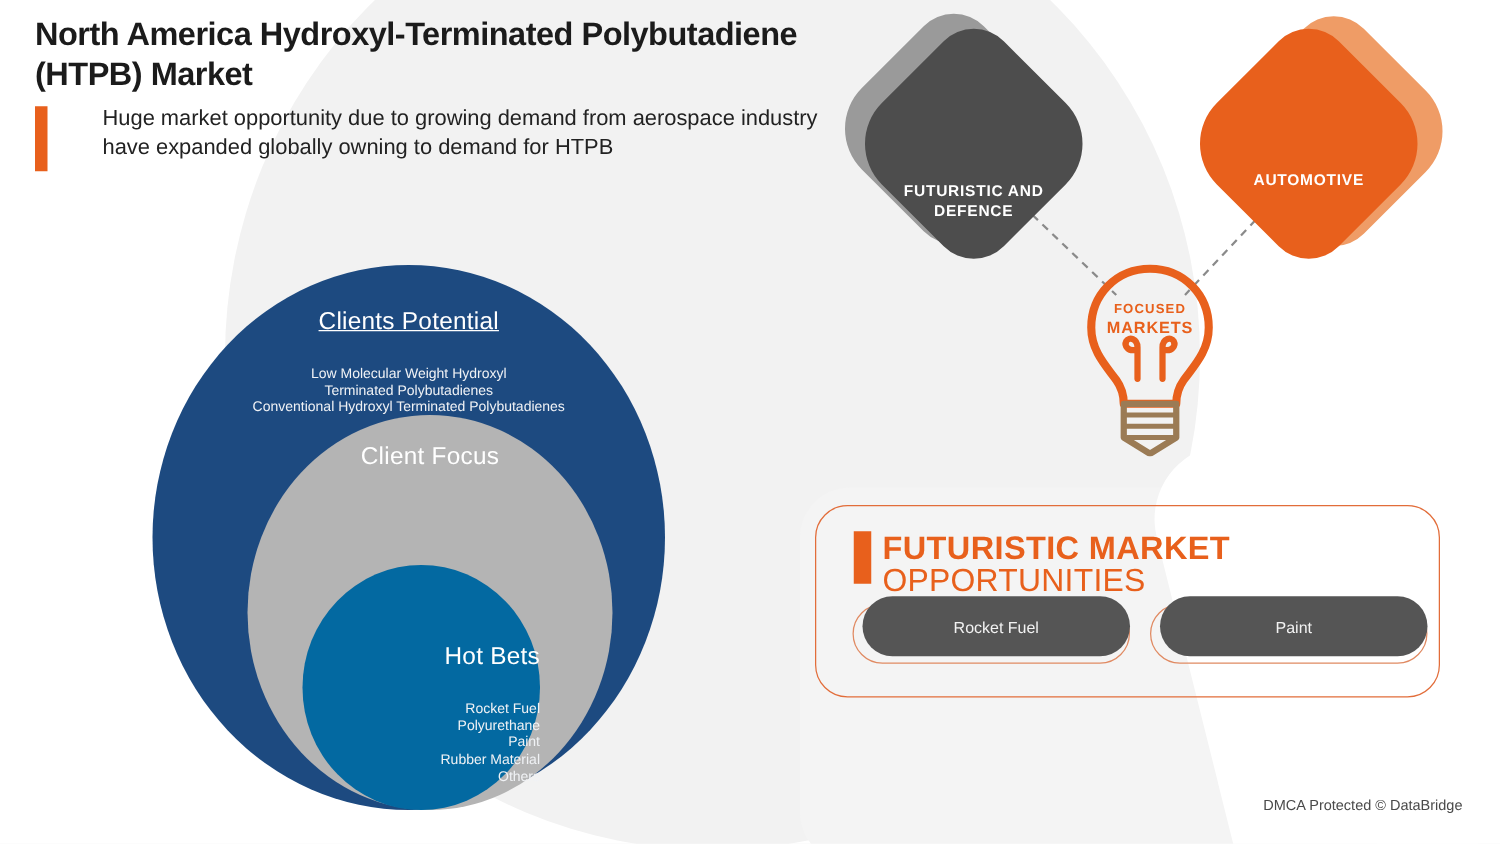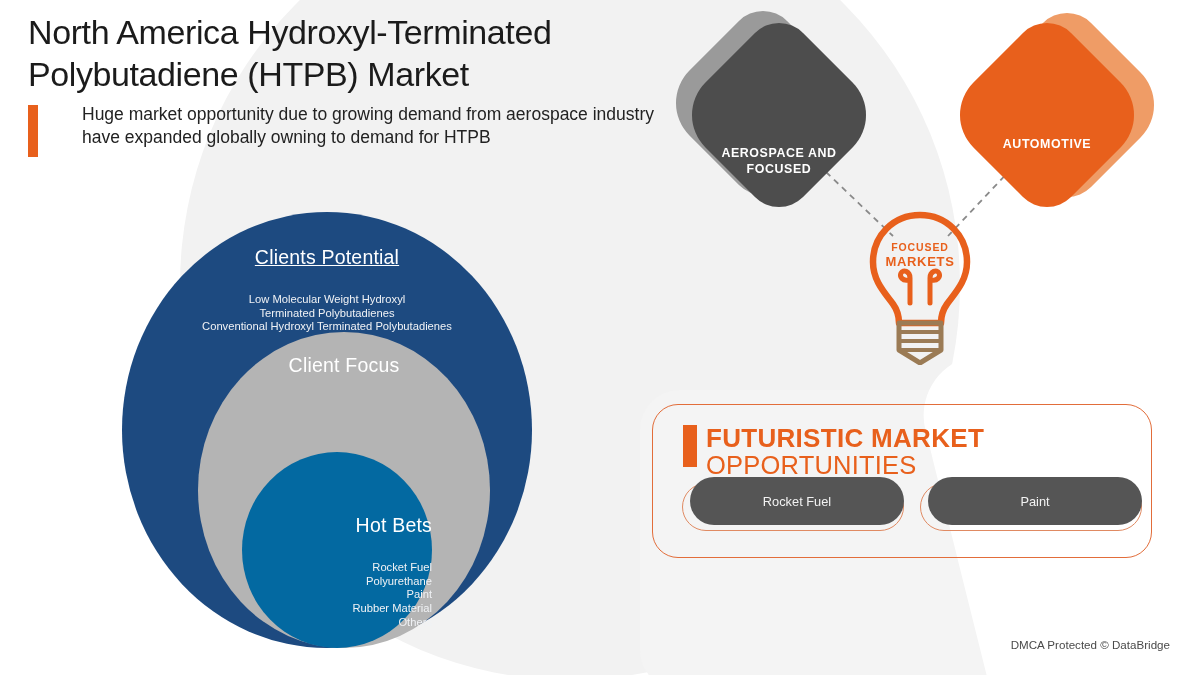--- a/index.html
+++ b/index.html
@@ -15,21 +15,21 @@
   
   .bg-blob{position:absolute;border-radius:50%;background:#f2f2f2;}
   #bg-blob-main{left:180px;top:-110px;width:780px;height:790px;}
   #bg-blob-right{left:640px;top:390px;width:470px;height:300px;background:#f4f4f4;border-radius:40px;}
   #bg-white-wedge{position:absolute;left:950px;top:330px;width:300px;height:360px;background:#ffffff;
       border-radius:60px 0 0 0;transform:rotate(-14deg);}
 
   
   #title-block{position:absolute;left:28px;top:12px;width:640px;}
   #page-title{
-    font-size:34px;line-height:1.23;font-weight:normal;color:#1b1b1b;
+    font-size:26px;line-height:1.23;font-weight:bold;color:#1b1b1b;
     letter-spacing:-0.4px;margin:0;
   }
   #subtitle-row{display:flex;align-items:flex-start;margin-top:7px;gap:32px;}
   #subtitle-accent-bar{width:10px;height:52px;background:#e8601c;flex:0 0 10px;margin-top:2px;}
   #subtitle-text{
     margin-left:12px;font-size:17.5px;line-height:1.32;color:#222;width:600px;
   }
 
   
   #circles{position:absolute;left:122px;top:212px;width:410px;height:436px;}
@@ -139,21 +139,21 @@
   </div>
 
   <svg id="connectors">
     <line x1="826" y1="172" x2="893" y2="236" stroke="#8a8a8a" stroke-width="1.8" stroke-dasharray="6 5"></line>
     <line x1="1012" y1="168" x2="948" y2="236" stroke="#8a8a8a" stroke-width="1.8" stroke-dasharray="6 5"></line>
   </svg>
 
   <div class="tri-wrap" id="aero-wrap">
     <div class="tri" id="aero-shadow"></div>
     <div class="tri" id="aero-shape"></div>
-    <div class="tri-label" id="aero-label">AEROSPACE AND FOCUSED</div>
+    <div class="tri-label" id="aero-label">FUTURISTIC AND DEFENCE</div>
   </div>
 
   <div class="tri-wrap" id="auto-wrap">
     <div class="tri" id="auto-shadow"></div>
     <div class="tri" id="auto-shape"></div>
     <div class="tri-label" id="auto-label">AUTOMOTIVE</div>
   </div>
 
   <div id="bulb">
     <svg width="130" height="160" viewBox="0 0 130 160">

